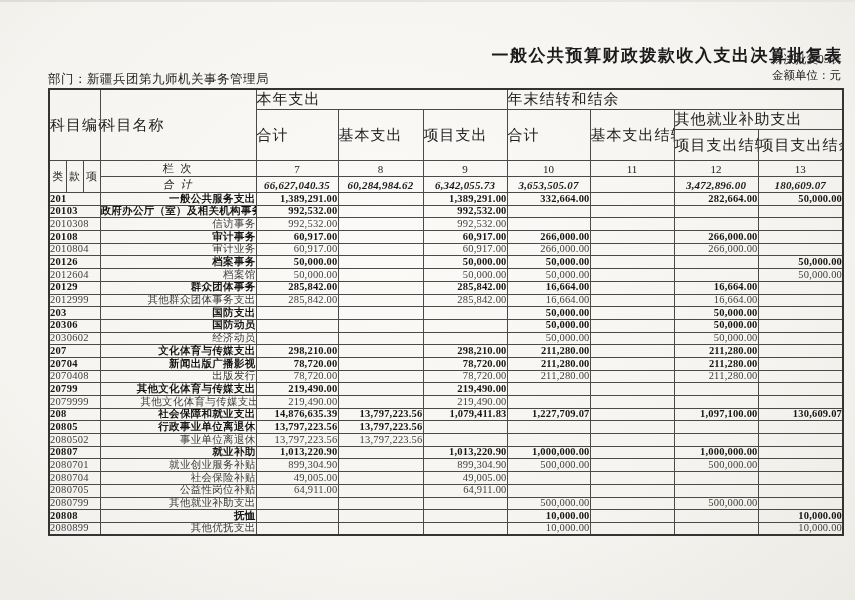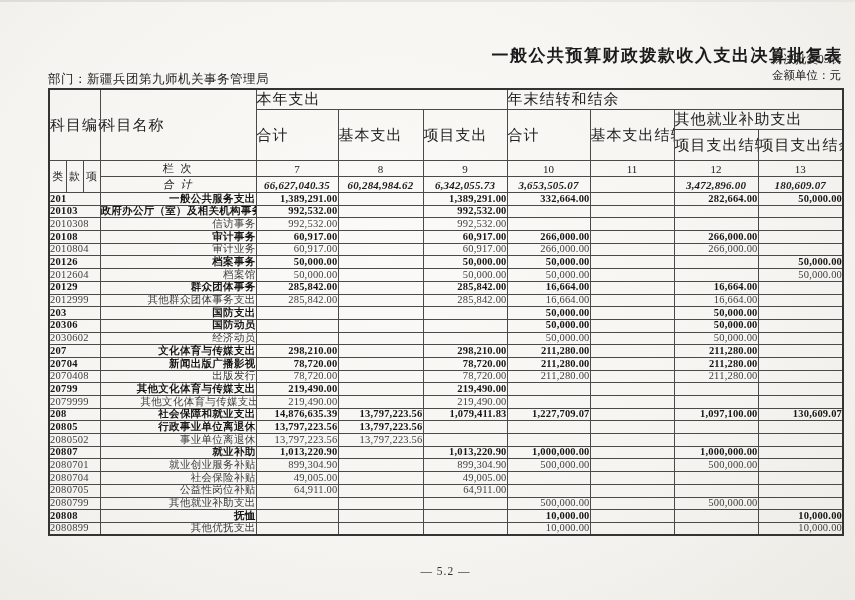--- a/index.html
+++ b/index.html
@@ -428,14 +428,13 @@
           <td class="num"></td>
           <td class="num"></td>
           <td class="num">10,000.00</td>
           <td class="num"></td>
           <td class="num"></td>
           <td class="num">10,000.00</td>
         </tr>
       </tbody>
   </table>
 
-  <div class="footer">— 5.2 —</div>
 </div>
 
 </body></html>

